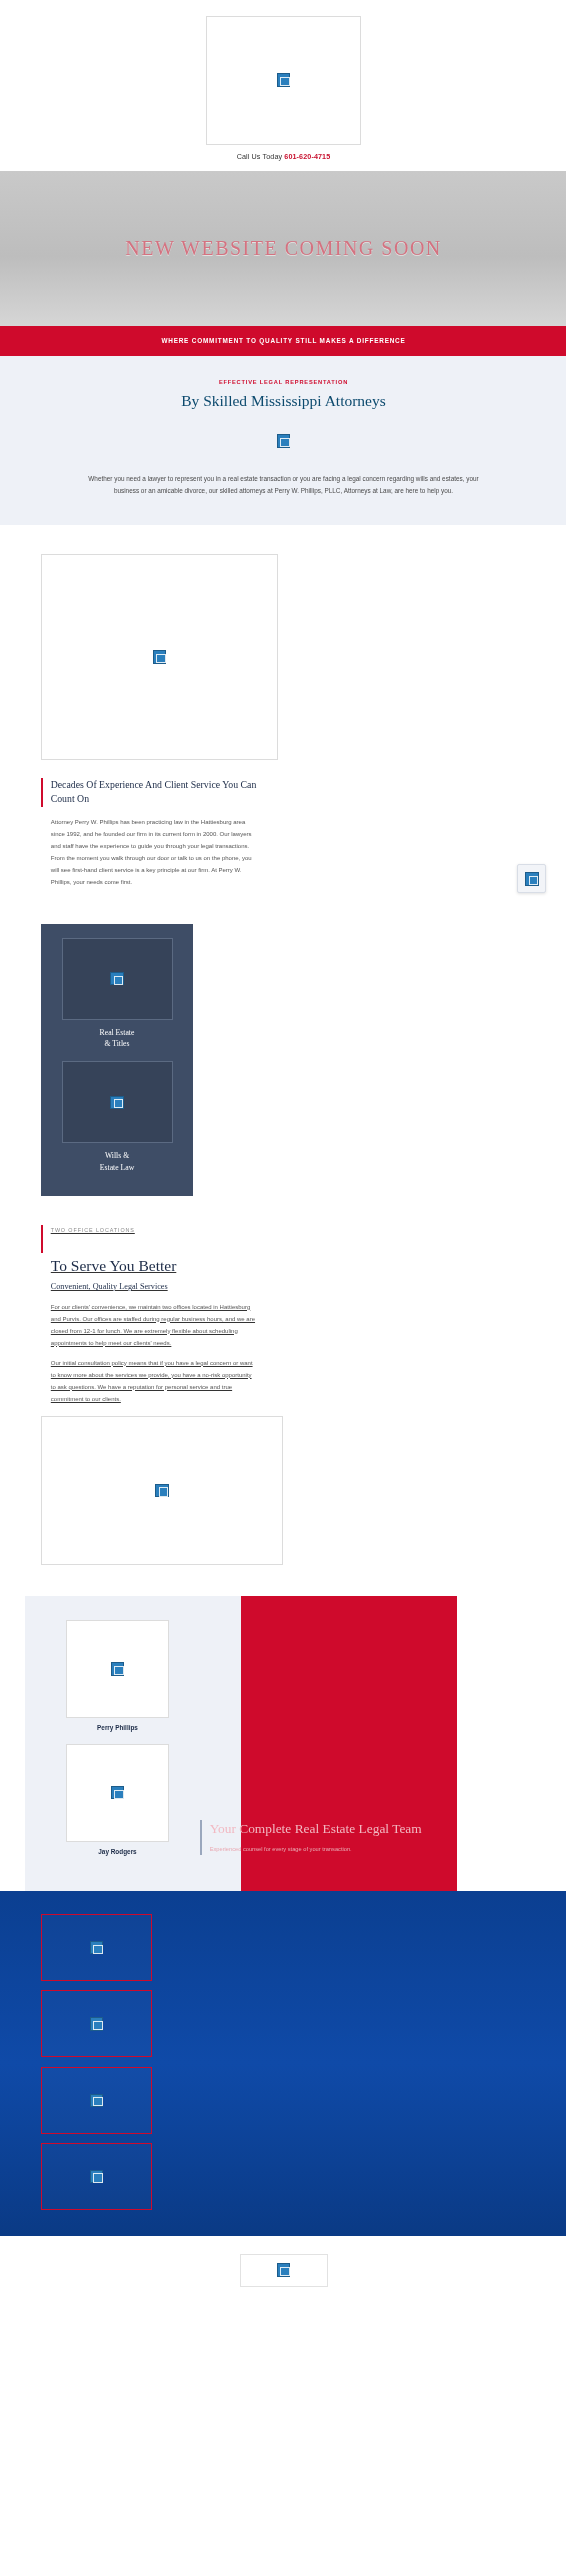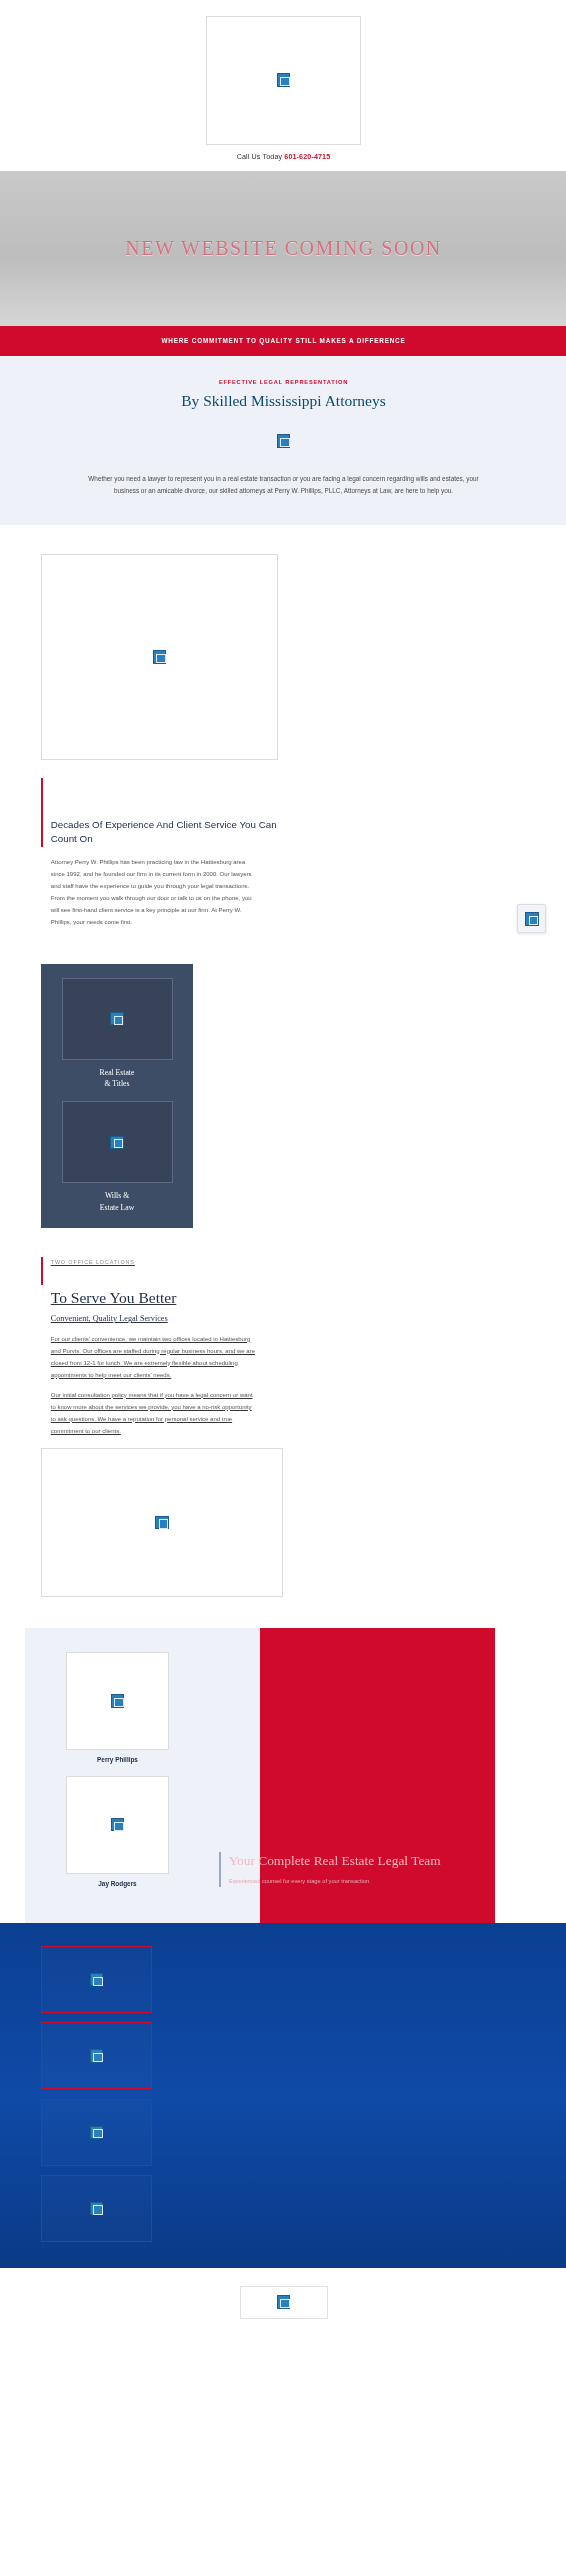--- a/index.html
+++ b/index.html
@@ -140,26 +140,25 @@
     display: flex;
     gap: 8.2px;
     margin-bottom: 9.3px;
   }
   .red-bar {
     width: 1.5px;
     background: #cf0a2c;
     flex: 0 0 1.5px;
   }
   .exp-head h2 {
-    font-family: Liberation Sans, sans-serif;
+    font-family: Liberation Serif, serif;
     font-weight: normal;
     font-size: 9.8px;
     color: #1c2b47;
     line-height: 1.5;
-    margin-top: 40px;
   }
   .exp-body {
     font-size: 6px;
     line-height: 2;
     color: #555;
     padding-left: 9.8px;
     max-width: 216px;
   }
 
   
@@ -180,21 +179,21 @@
     background: #3e4d66;
     width: 152px;
     margin-left: 41px;
     padding: 13.4px 0 14.4px 0;
   }
   .practice-card {
     width: 111px;
     margin: 0 auto 11.3px auto;
     text-align: center;
   }
-  .practice-card:last-child { margin-bottom: 0; }
+  .practice-card:last-child { margin-bottom: 8px; }
   .practice-thumb {
     width: 111px;
     height: 82px;
     border: 0.5px solid #5b6a82;
     display: flex; align-items: center; justify-content: center;
     background: #364359;
     margin-bottom: 7.2px;
   }
   .practice-label {
     font-family: "Liberation Serif", serif;
@@ -245,21 +244,21 @@
     width: 242px;
     height: 149px;
     border: 0.5px solid #dcdcdc;
     display: flex; align-items: center; justify-content: center;
     margin-top: 11.3px;
   }
 
   
   .team {
     display: flex;
-    width: 495px;
+    width: 457px;
     min-height: 268px;
     padding-left: 25px;
   }
   .team-left {
     width: 283px;
     background: #eef1f7;
     padding: 24px 0 24px 0;
   }
   .attorney {
     width: 103px;

